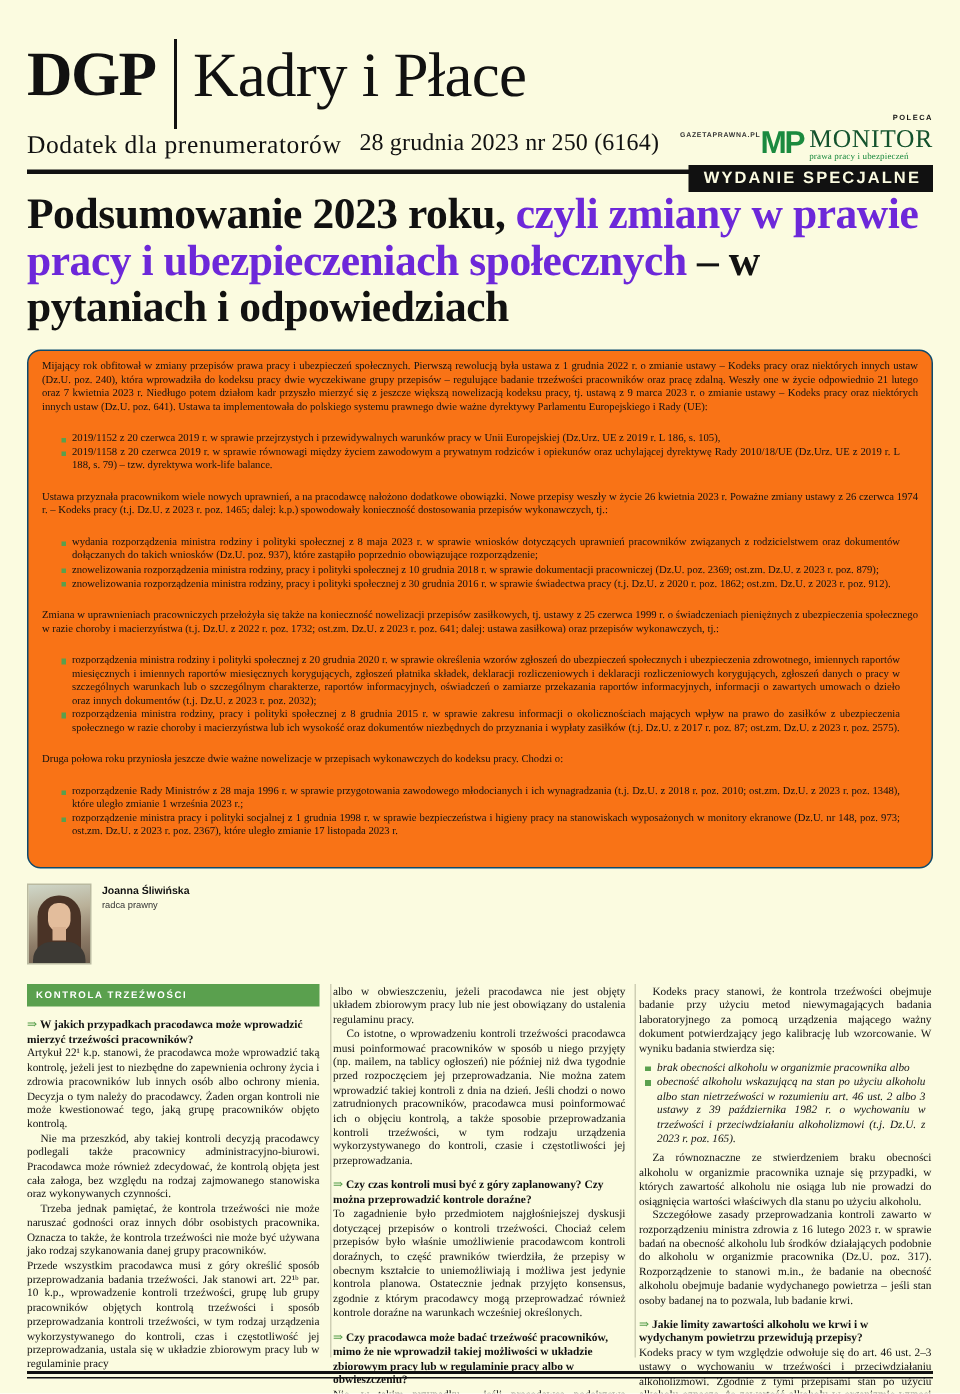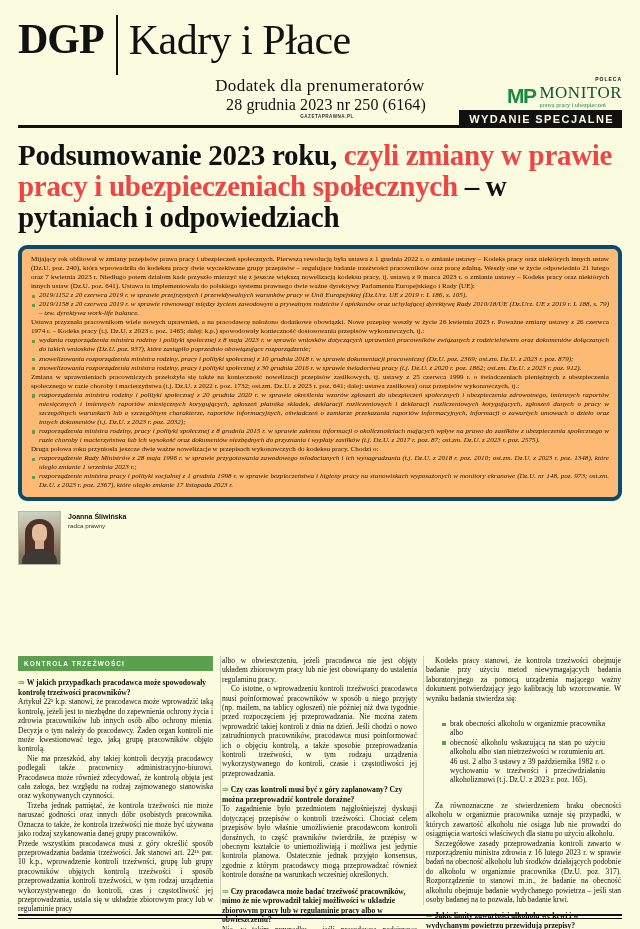--- a/index.html
+++ b/index.html
@@ -15,21 +15,21 @@
     width: 640px;
     height: 929px;
     background: #fbfbe0;
     overflow: hidden;
     box-sizing: border-box;
   }
 
   
   .masthead {
     position: relative;
-    padding: 17px 18px 0 18px;
+    padding: 28px 18px 0 18px;
     border-radius: 28px;
   }
   .logo-row {
     display: flex;
     align-items: flex-start;
     height: 50px;
   }
   .logo-dgp {
     font-family: "Liberation Serif", "DejaVu Serif", serif;
     font-weight: bold;
@@ -48,23 +48,22 @@
   }
   .logo-kadry {
     font-family: "Liberation Serif", "DejaVu Serif", serif;
     font-size: 42px;
     line-height: 46px;
     color: #111111;
     letter-spacing: -0.5px;
   }
   .subline-row {
     display: flex;
-    align-items: center;
+    align-items: flex-start;
     margin-top: 9px;
-    flex-direction: column;
   }
   .subline-main {
     font-family: "Liberation Serif", "DejaVu Serif", serif;
     font-size: 17px;
     color: #111111;
     letter-spacing: 0.4px;
   }
   .subline-date {
     font-family: "Liberation Serif", "DejaVu Serif", serif;
     font-size: 16px;
@@ -148,41 +147,40 @@
   
   .headline {
     margin: 12px 18px 0 18px;
     font-family: "Liberation Serif", "DejaVu Serif", serif;
     font-weight: bold;
     font-size: 29px;
     line-height: 31px;
     color: #111111;
     letter-spacing: -0.3px;
   }
-  .hl-red { color: #ef4444; }
+  .hl-red { color: #6d28d9; }
 
   
   .intro-box {
     margin: 12px 18px 0 18px;
-    border: 4px solid #0c4a6e;
+    border: 1px solid #0c4a6e;
     border-radius: 9px;
-    background: #fdba74;
+    background: #f97316;
     padding: 6px 9px 7px 9px;
     font-family: "Liberation Serif", "DejaVu Serif", serif;
     font-size: 7.1px;
     line-height: 9.05px;
     color: #111111;
     text-align: justify;
   }
   .intro-box p { margin: 0; }
   .intro-box ul {
-    margin: 0;
+    margin: 12px;
     padding: 0;
     list-style: none;
-    font-style: italic;
   }
   .intro-box li {
     position: relative;
     padding-left: 8px;
     margin: 0;
   }
   .intro-box li:before {
     content: "";
     position: absolute;
     left: 1px;
@@ -289,23 +287,24 @@
     color: #5aa04e;
     font-size: 8px;
     margin-right: 2px;
   }
   .col p.body {
     margin: 0;
     text-indent: 0;
   }
   .col p.body.indent { text-indent: 9px; }
   .col ul {
-    margin: 16px;
+    margin: 4px;
     padding: 0;
     list-style: none;
+    font-style: italic;
   }
   .col li {
     position: relative;
     padding-left: 8px;
     text-align: justify;
   }
   .col li:before {
     content: "";
     position: absolute;
     left: 0px;
@@ -400,21 +399,21 @@
     <div class="author-meta">
       <div class="author-name">Joanna Śliwińska</div>
       <div class="author-role">radca prawny</div>
     </div>
   </div>
 
   <div class="columns">
 
     <div class="col">
       <div class="section-band">KONTROLA TRZEŹWOŚCI</div>
-      <p class="q"><span class="arrow">⇒</span><span>W jakich przypadkach pracodawca może spowodowały kontrolę trzeźwości pracowników?</span></p>
+      <p class="q"><span class="arrow">⇒</span><span>W jakich przypadkach pracodawca może wprowadzić mierzyć trzeźwości pracowników?</span></p>
       <p class="body">Artykuł 22¹ k.p. stanowi, że pracodawca może wprowadzić taką kontrolę, jeżeli jest to niezbędne do zapewnienia ochrony życia i zdrowia pracowników lub innych osób albo ochrony mienia. Decyzja o tym należy do pracodawcy. Żaden organ kontroli nie może kwestionować tego, jaką grupę pracowników objęto kontrolą.</p>
       <p class="body indent">Nie ma przeszkód, aby takiej kontroli decyzją pracodawcy podlegali także pracownicy administracyjno-biurowi. Pracodawca może również zdecydować, że kontrolą objęta jest cała załoga, bez względu na rodzaj zajmowanego stanowiska oraz wykonywanych czynności.</p>
       <p class="body indent">Trzeba jednak pamiętać, że kontrola trzeźwości nie może naruszać godności oraz innych dóbr osobistych pracownika. Oznacza to także, że kontrola trzeźwości nie może być używana jako rodzaj szykanowania danej grupy pracowników.</p>
       <p class="body">Przede wszystkim pracodawca musi z góry określić sposób przeprowadzania badania trzeźwości. Jak stanowi art. 22¹ᵇ par. 10 k.p., wprowadzenie kontroli trzeźwości, grupę lub grupy pracowników objętych kontrolą trzeźwości i sposób przeprowadzania kontroli trzeźwości, w tym rodzaj urządzenia wykorzystywanego do kontroli, czas i częstotliwość jej przeprowadzania, ustala się w układzie zbiorowym pracy lub w regulaminie pracy</p>
     </div>
 
     <div class="col">
       <p class="body">albo w obwieszczeniu, jeżeli pracodawca nie jest objęty układem zbiorowym pracy lub nie jest obowiązany do ustalenia regulaminu pracy.</p>
       <p class="body indent">Co istotne, o wprowadzeniu kontroli trzeźwości pracodawca musi poinformować pracowników w sposób u niego przyjęty (np. mailem, na tablicy ogłoszeń) nie później niż dwa tygodnie przed rozpoczęciem jej przeprowadzania. Nie można zatem wprowadzić takiej kontroli z dnia na dzień. Jeśli chodzi o nowo zatrudnionych pracowników, pracodawca musi poinformować ich o objęciu kontrolą, a także sposobie przeprowadzania kontroli trzeźwości, w tym rodzaju urządzenia wykorzystywanego do kontroli, czasie i częstotliwości jej przeprowadzania.</p>
       <p class="q"><span class="arrow">⇒</span><span>Czy czas kontroli musi być z góry zaplanowany? Czy można przeprowadzić kontrole doraźne?</span></p>

